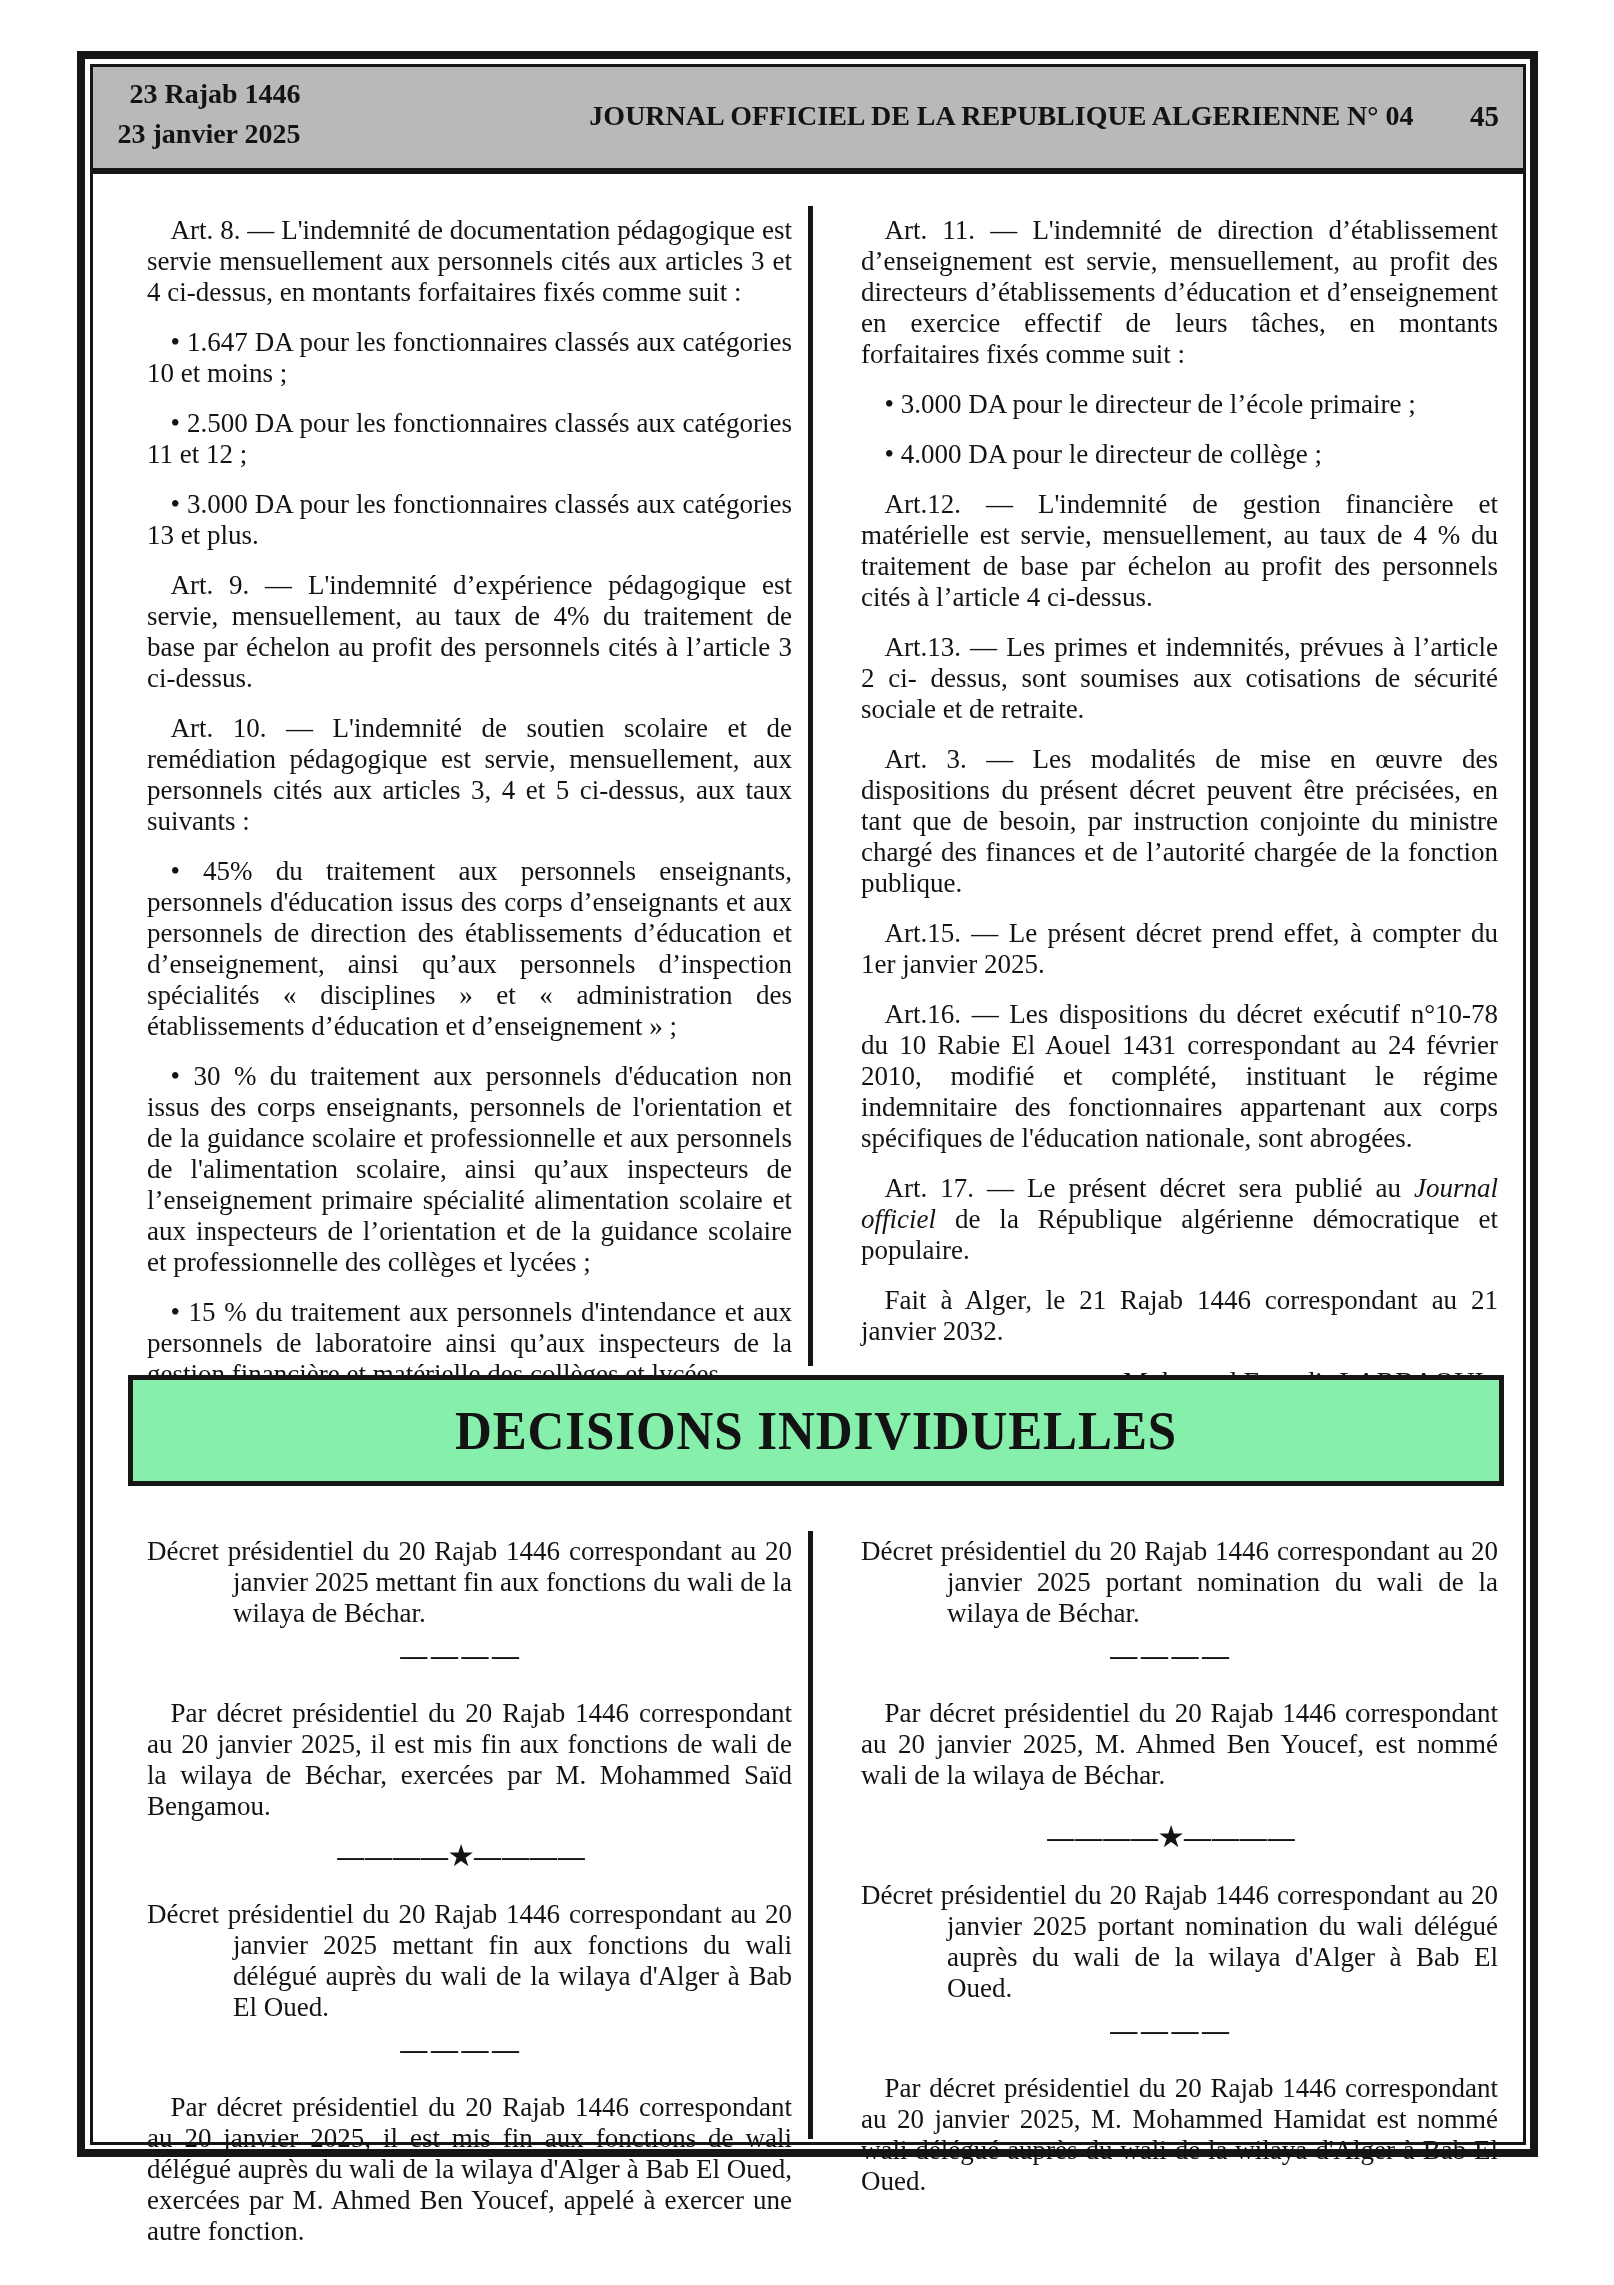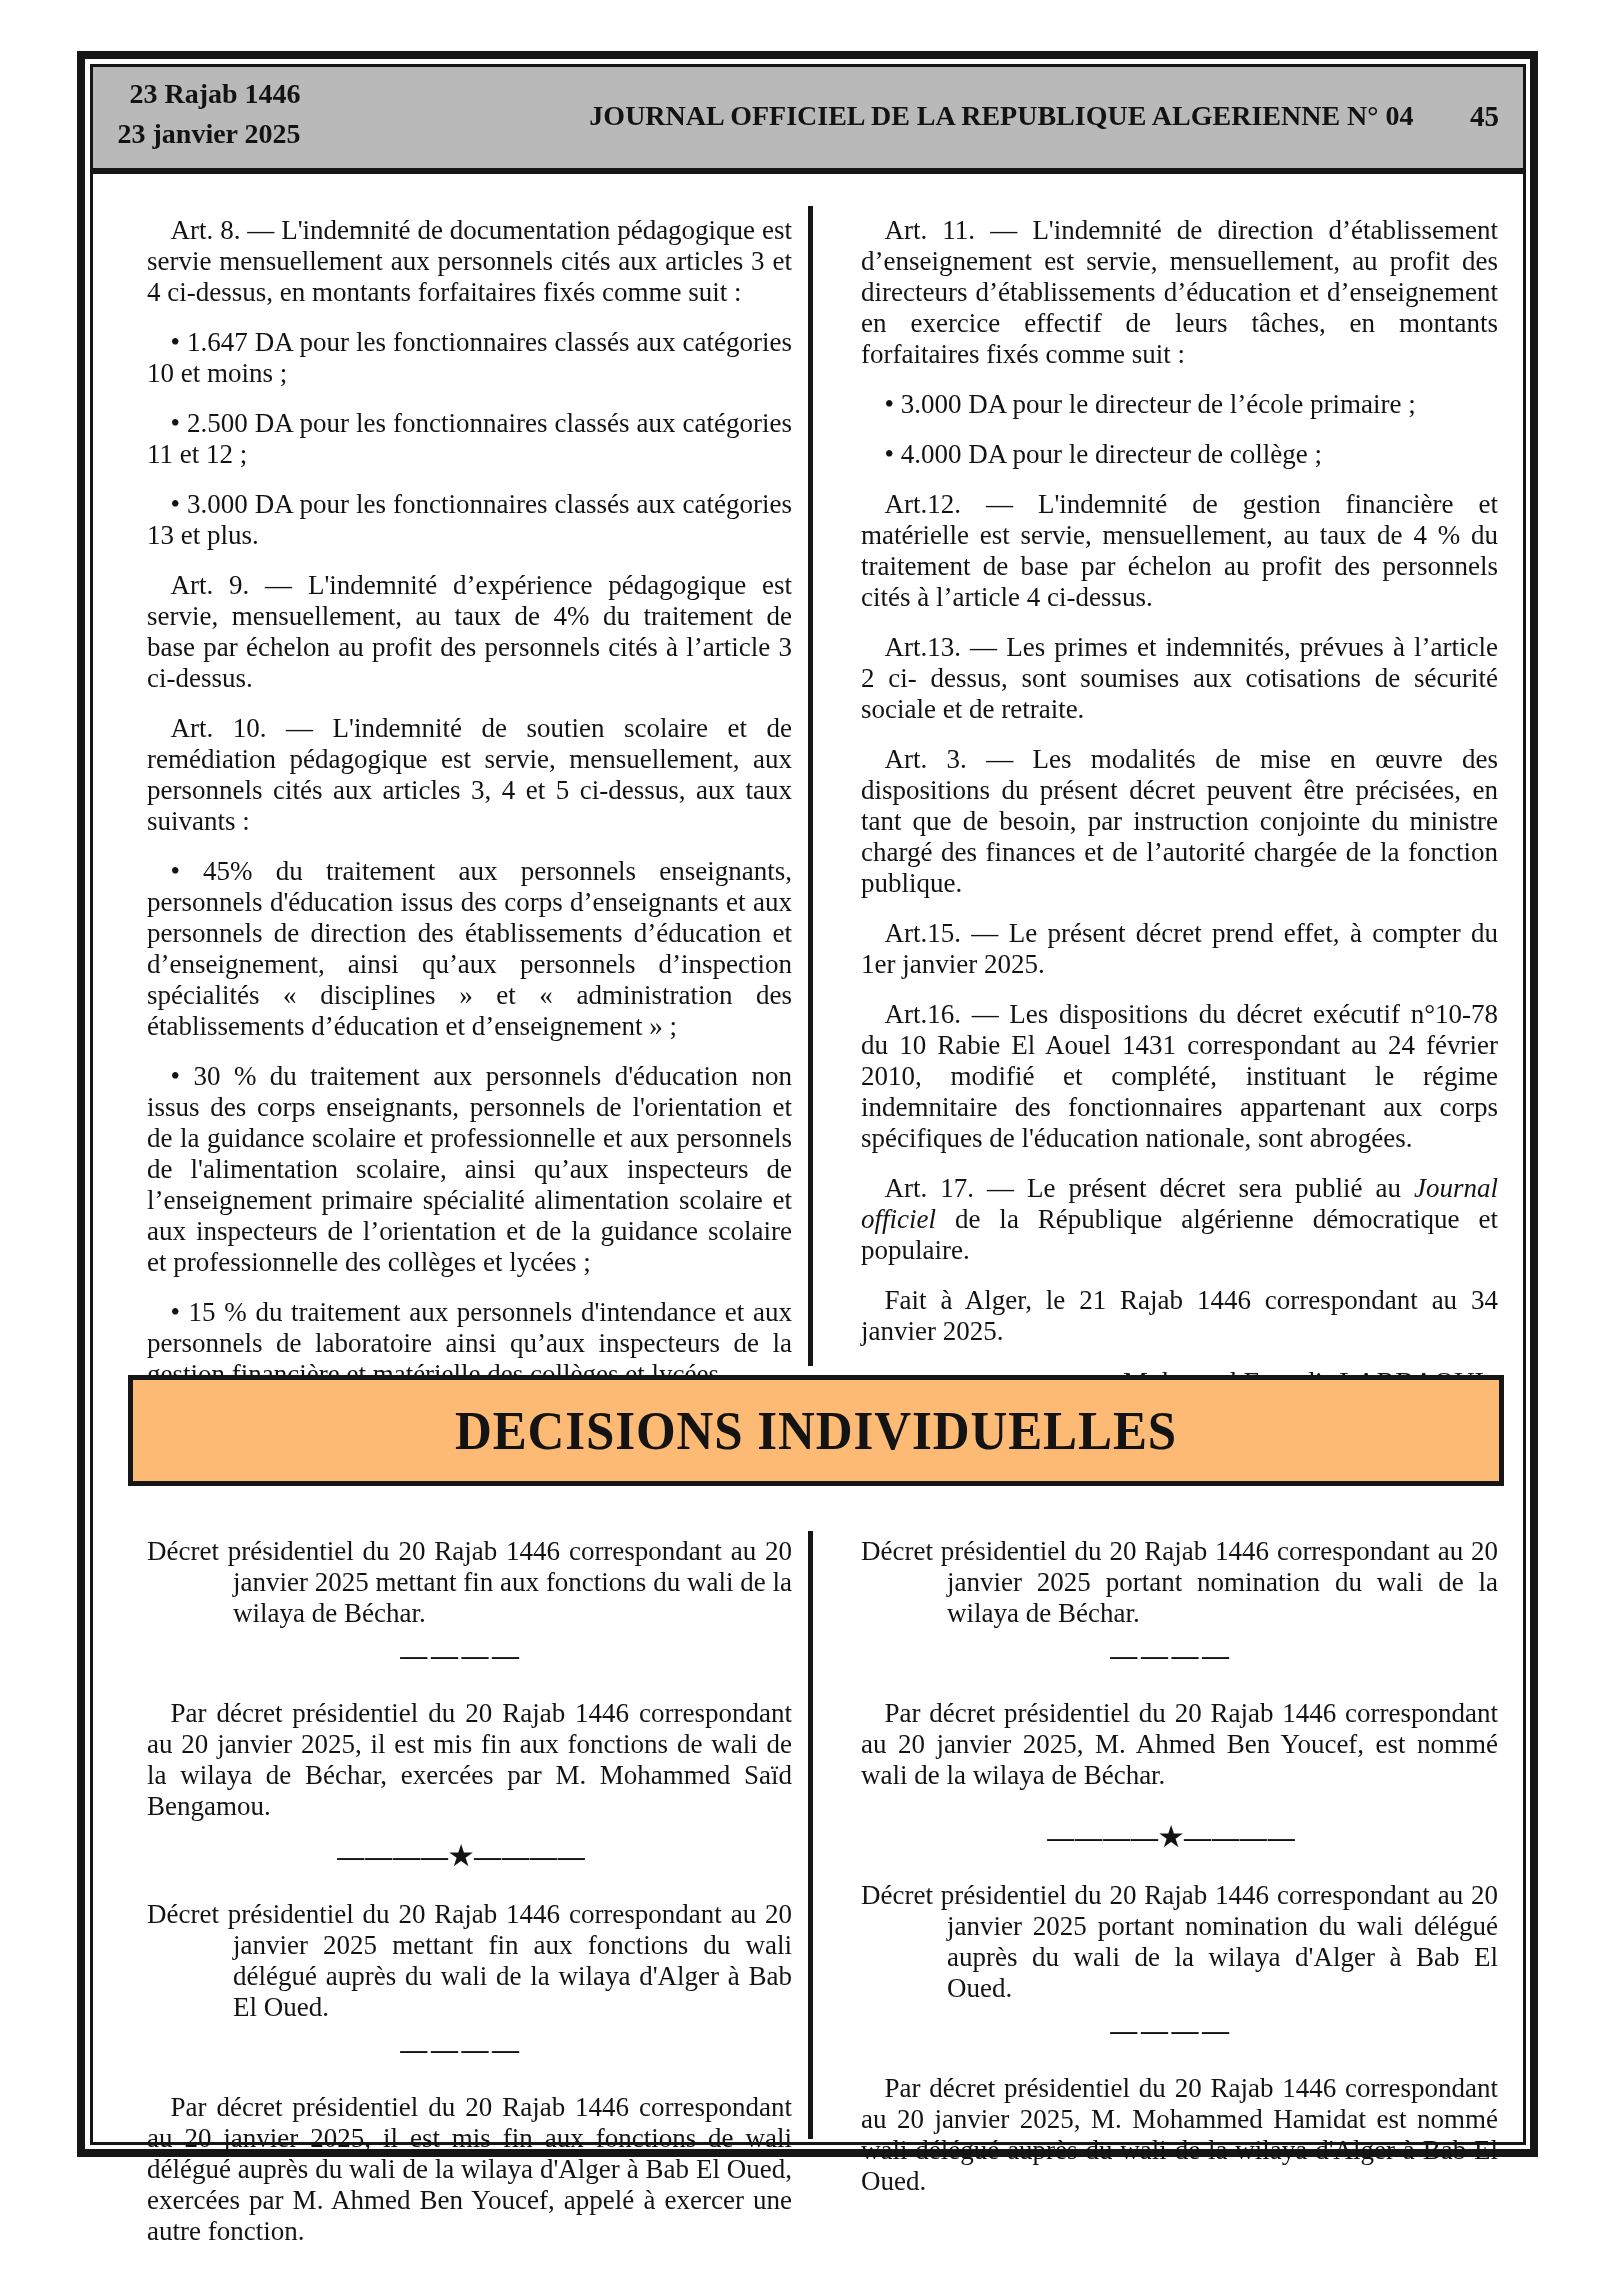--- a/index.html
+++ b/index.html
@@ -47,21 +47,21 @@
   }
   #col-top-left  { left:131px; top:215px; width:661px; }
   #col-top-right { left:845px; top:215px; width:653px; }
   #col-bot-left  { left:131px; top:1536px; width:661px; }
   #col-bot-right { left:845px; top:1536px; width:653px; }
   .v-divider { position:absolute; width:4.5px; background:#161616; }
   #divider-top { left:808px; top:206px;  height:1160px; }
   #divider-bot { left:808px; top:1531px; height:608px;  }
   .banner {
     position:absolute; left:128px; top:1375px; width:1366px; height:101px;
-    background:#fdba74; border:5.4px solid #161616;
+    background:#86efac; border:5.4px solid #161616;
     display:flex; align-items:center; justify-content:center;
   }
   .banner-title {
     font-size:51px; font-weight:bold; letter-spacing:0.9px;
     transform:scaleY(1.08);
   }
   .col p { margin:0 0 19px 16px; }
   .para    { text-indent:23.5px; }
   .headline {
     font-weight:normal;
@@ -116,21 +116,21 @@
   <div id="col-top-right" class="col">
       <p class="para">Art. 11. —  L'indemnité  de   direction d’établissement d’enseignement est  servie,  mensuellement,  au profit des directeurs d’établissements d’éducation et d’enseignement en exercice effectif de leurs tâches, en montants forfaitaires fixés comme suit :</p>
       <p class="para">• 3.000 DA pour le directeur de l’école primaire ;</p>
       <p class="para">• 4.000 DA pour le directeur de collège ;</p>
       <p class="para">Art.12. — L'indemnité de gestion financière et matérielle est servie, mensuellement, au taux de 4 % du traitement de base par échelon au profit des personnels cités à l’article 4 ci-dessus.</p>
       <p class="para">Art.13. — Les primes et indemnités, prévues à l’article 2 ci- dessus, sont soumises aux cotisations de sécurité sociale et de retraite.</p>
       <p class="para">Art. 3. — Les modalités de mise en œuvre des dispositions du présent décret peuvent être précisées, en tant que de besoin, par instruction conjointe du ministre chargé des finances et de l’autorité chargée de la fonction publique.</p>
       <p class="para">Art.15. — Le présent décret prend effet, à compter du 1er janvier 2025.</p>
       <p class="para">Art.16. — Les dispositions du décret exécutif n°10-78 du 10 Rabie El Aouel 1431 correspondant au 24 février 2010, modifié et complété, instituant le régime indemnitaire des fonctionnaires appartenant aux corps spécifiques de l'éducation nationale, sont abrogées.</p>
       <p class="para"><span>Art. 17. — Le présent décret sera publié au  </span><span class="it">Journal officiel</span><span> de la République algérienne démocratique et populaire.</span></p>
-      <p class="para">Fait à Alger, le 21 Rajab 1446 correspondant au 34 janvier 2025.</p>
+      <p class="para">Fait à Alger, le 21 Rajab 1446 correspondant au 21 janvier 2032.</p>
       <p class="sig">Mohamed Ennadir LARBAOUI.</p>
     </div>
 
   <div class="banner">
     <div class="banner-title">DECISIONS INDIVIDUELLES</div>
   </div>
 
   <div id="col-bot-left" class="col">
       <p class="headline">Décret présidentiel du 20 Rajab 1446 correspondant au 20 janvier 2025 mettant fin aux fonctions du wali de la wilaya de Béchar.</p>
       <p class="sep">————</p>

